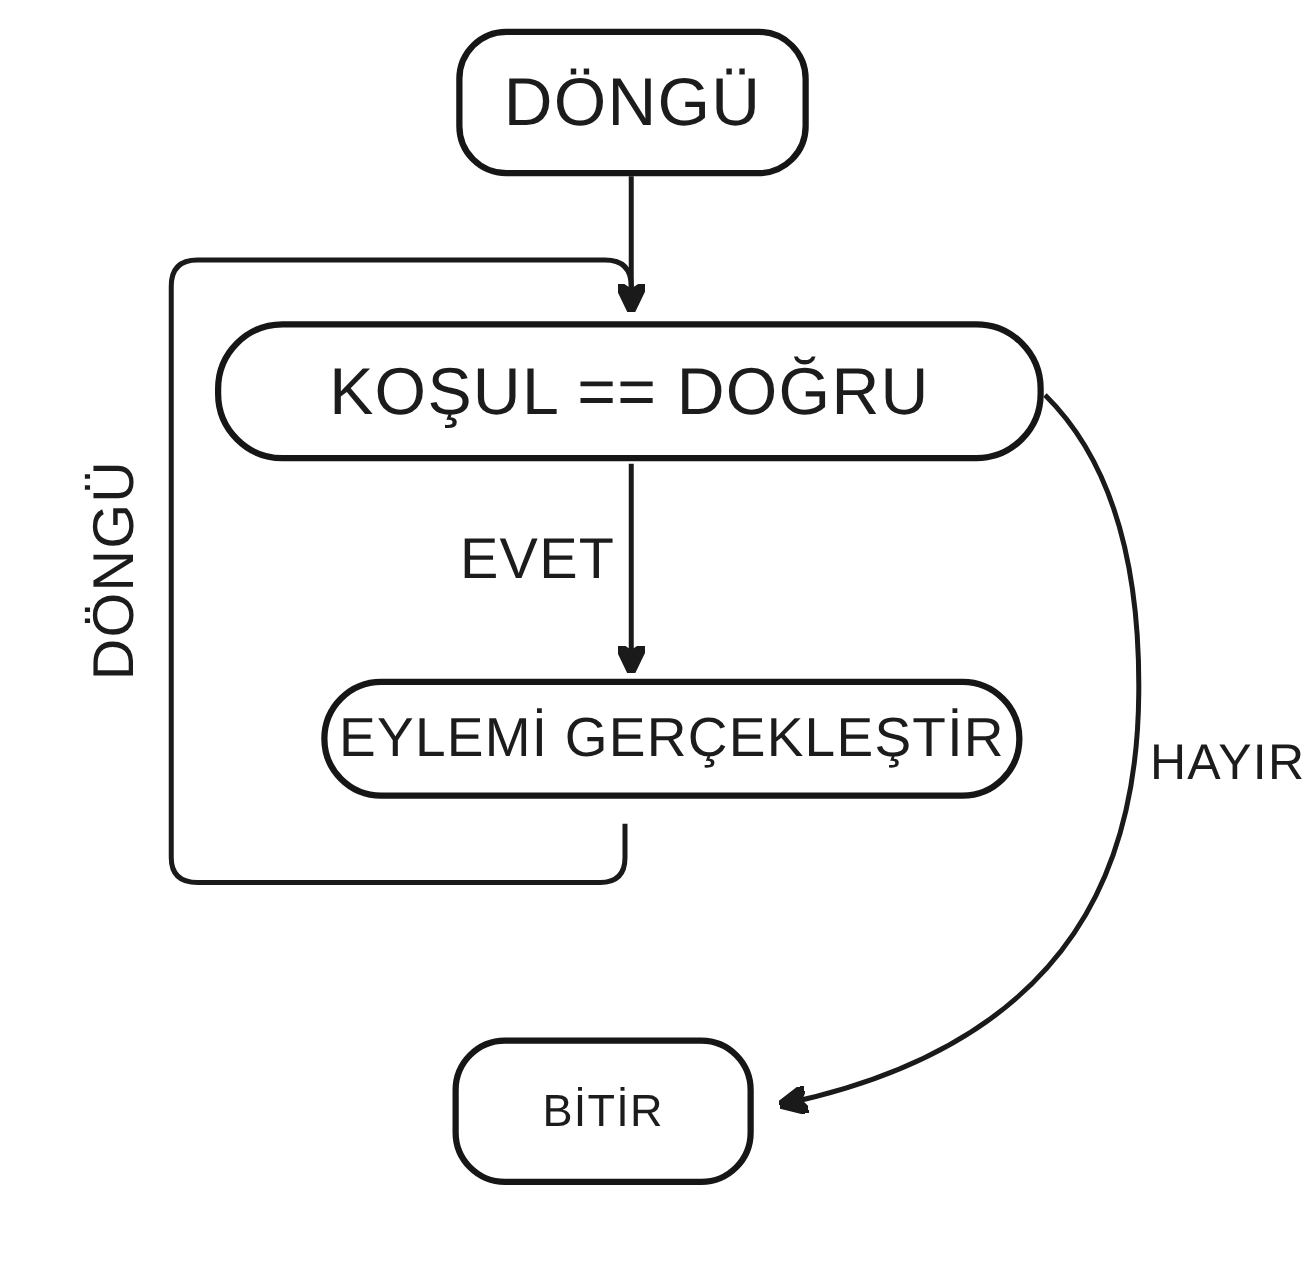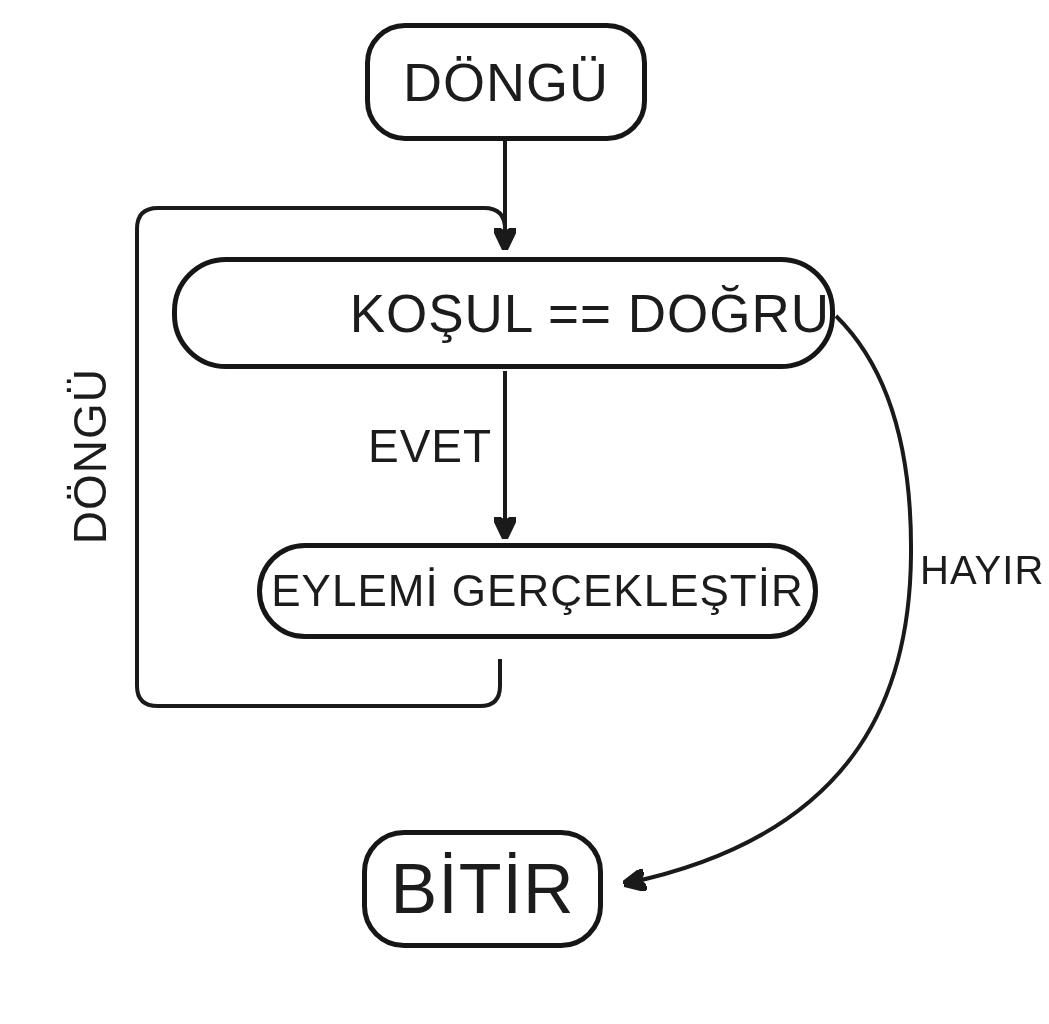--- a/index.html
+++ b/index.html
@@ -43,49 +43,48 @@
     left: 365px; top: 23px;
     width: 282px; height: 118px;
     border-radius: 40px;
     font-size: 54px;
   }
   .node-condition {
     left: 172px; top: 257px;
     width: 663px; height: 112px;
     border-radius: 54px;
     font-size: 53px;
-    justify-content: flex-end;
   }
   .node-action {
     left: 257px; top: 543px;
     width: 561px; height: 96px;
     border-radius: 56px;
     font-size: 44px;
   }
   .node-end {
     left: 362px; top: 830px;
     width: 241px; height: 118px;
     border-radius: 42px;
-    font-size: 70px;
+    font-size: 36px;
   }
   .edge-label {
     position: absolute;
     z-index: 2;
     color: #1c1c1c;
     letter-spacing: 1px;
     white-space: nowrap;
   }
   .label-evet {
     left: 368px; top: 419px;
     width: 120px;
     text-align: left;
     font-size: 46px;
   }
   .label-hayir {
-    left: 920px; top: 548px;
+    left: 920px; top: 588px;
     width: 128px;
     text-align: left;
     font-size: 40px;
   }
   .label-dongu {
     left: -2px; top: 431px;
     width: 180px; height: 50px;
     text-align: center;
     font-size: 46px;
     transform: rotate(-90deg);

